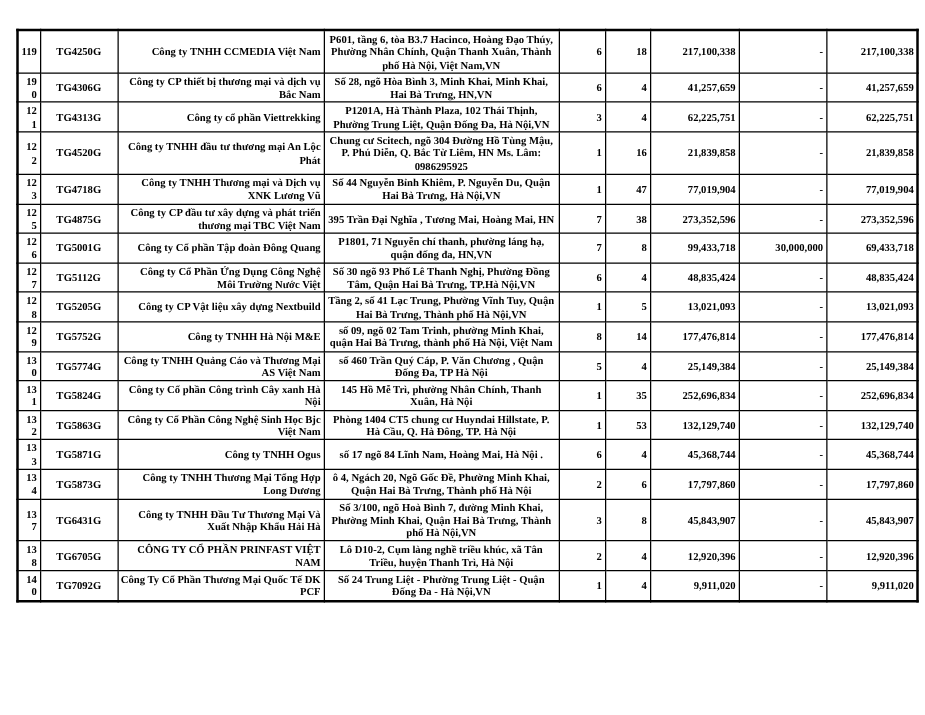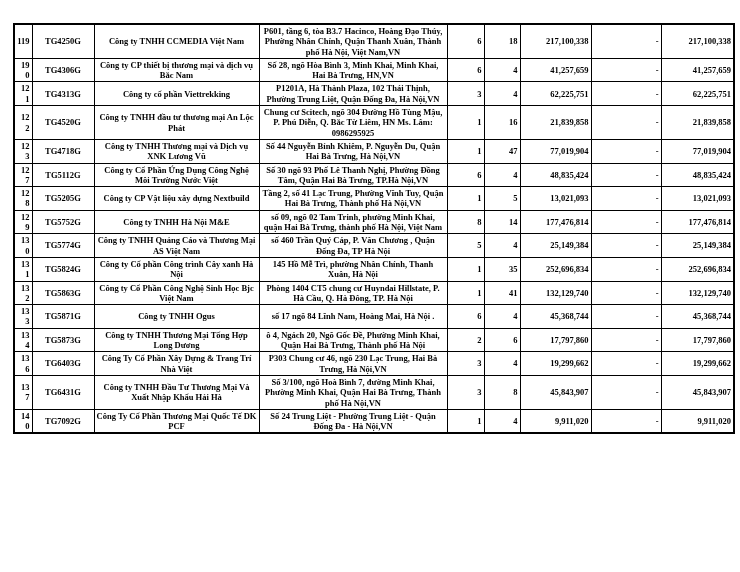--- a/index.html
+++ b/index.html
@@ -32,21 +32,21 @@
     font-size: 8.5px;
     font-weight: bold;
     line-height: 10.3px;
     padding: 1px 2px;
     vertical-align: middle;
     overflow: hidden;
     word-wrap: break-word;
   }
   td.c-no    { text-align: right; padding: 1px 1px; }
   td.c-code  { text-align: center; }
-  td.c-name  { text-align: center; }
+  td.c-name  { text-align: right; }
   td.c-addr  { text-align: center; }
   td.c-num   { text-align: right; padding-right: 3px; }
   td.c-amt   { text-align: right; padding-right: 4px; }
 </style>
 </head>
 <body>
 
 <div id="page">
   <table class="report">
     <colgroup>
@@ -115,21 +115,43 @@
     <td class="c-name">Công ty TNHH Thương mại và Dịch vụ XNK Lương Vũ</td>
     <td class="c-addr">Số 44 Nguyễn Bỉnh Khiêm, P. Nguyễn Du, Quận Hai Bà Trưng, Hà Nội,VN</td>
     <td class="c-num">1</td>
     <td class="c-num">47</td>
     <td class="c-amt">77,019,904</td>
     <td class="c-amt">-</td>
     <td class="c-amt">77,019,904</td>
   </tr>
 
 
-
+  <tr>
+    <td class="c-no">125</td>
+    <td class="c-code">TG4875G</td>
+    <td class="c-name">Công ty CP đầu tư xây dựng và phát triển thương mại TBC Việt Nam</td>
+    <td class="c-addr">395 Trần Đại Nghĩa , Tương Mai, Hoàng Mai, HN</td>
+    <td class="c-num">7</td>
+    <td class="c-num">38</td>
+    <td class="c-amt">273,352,596</td>
+    <td class="c-amt">-</td>
+    <td class="c-amt">273,352,596</td>
+  </tr>
+
+  <tr>
+    <td class="c-no">126</td>
+    <td class="c-code">TG5001G</td>
+    <td class="c-name">Công ty Cổ phần Tập đoàn Đông Quang</td>
+    <td class="c-addr">P1801, 71 Nguyễn chí thanh, phường láng hạ, quận đống đa, HN,VN</td>
+    <td class="c-num">7</td>
+    <td class="c-num">8</td>
+    <td class="c-amt">99,433,718</td>
+    <td class="c-amt">30,000,000</td>
+    <td class="c-amt">69,433,718</td>
+  </tr>
 
   <tr>
     <td class="c-no">127</td>
     <td class="c-code">TG5112G</td>
     <td class="c-name">Công ty Cổ Phần Ứng Dụng Công Nghệ Môi Trường Nước Việt</td>
     <td class="c-addr">Số 30 ngõ 93 Phố Lê Thanh Nghị, Phường Đồng Tâm, Quận Hai Bà Trưng, TP.Hà Nội,VN</td>
     <td class="c-num">6</td>
     <td class="c-num">4</td>
     <td class="c-amt">48,835,424</td>
     <td class="c-amt">-</td>
@@ -183,21 +205,21 @@
     <td class="c-amt">-</td>
     <td class="c-amt">252,696,834</td>
   </tr>
 
   <tr>
     <td class="c-no">132</td>
     <td class="c-code">TG5863G</td>
     <td class="c-name">Công ty Cổ Phần Công Nghệ Sinh Học Bjc Việt Nam</td>
     <td class="c-addr">Phòng 1404 CT5 chung cư Huyndai Hillstate, P. Hà Cầu, Q. Hà Đông, TP. Hà Nội</td>
     <td class="c-num">1</td>
-    <td class="c-num">41</td>
+    <td class="c-num">53</td>
     <td class="c-amt">132,129,740</td>
     <td class="c-amt">-</td>
     <td class="c-amt">132,129,740</td>
   </tr>
 
   <tr>
     <td class="c-no">133</td>
     <td class="c-code">TG5871G</td>
     <td class="c-name">Công ty TNHH Ogus</td>
     <td class="c-addr">số 17 ngõ 84 Lĩnh Nam, Hoàng Mai, Hà Nội .</td>
@@ -214,44 +236,44 @@
     <td class="c-name">Công ty TNHH Thương Mại Tổng Hợp Long Dương</td>
     <td class="c-addr">ô 4, Ngách 20, Ngõ Gốc Đề, Phường Minh Khai, Quận Hai Bà Trưng, Thành phố Hà Nội</td>
     <td class="c-num">2</td>
     <td class="c-num">6</td>
     <td class="c-amt">17,797,860</td>
     <td class="c-amt">-</td>
     <td class="c-amt">17,797,860</td>
   </tr>
 
 
-  <tr>
-    <td class="c-no">136</td>
-    <td class="c-code">TG6403G</td>
-    <td class="c-name">Công Ty Cổ Phần Xây Dựng &amp; Trang Trí Nhà Việt</td>
-    <td class="c-addr">P303 Chung cư 46, ngõ 230 Lạc Trung, Hai Bà Trưng, Hà Nội,VN</td>
-    <td class="c-num">3</td>
-    <td class="c-num">4</td>
-    <td class="c-amt">19,299,662</td>
-    <td class="c-amt">-</td>
-    <td class="c-amt">19,299,662</td>
-  </tr>
 
   <tr>
     <td class="c-no">137</td>
     <td class="c-code">TG6431G</td>
     <td class="c-name">Công ty TNHH Đầu Tư Thương Mại Và Xuất Nhập Khẩu Hải Hà</td>
     <td class="c-addr">Số 3/100, ngõ Hoà Bình 7, đường Minh Khai, Phường Minh Khai, Quận Hai Bà Trưng, Thành phố Hà Nội,VN</td>
     <td class="c-num">3</td>
     <td class="c-num">8</td>
     <td class="c-amt">45,843,907</td>
     <td class="c-amt">-</td>
     <td class="c-amt">45,843,907</td>
   </tr>
 
+  <tr>
+    <td class="c-no">138</td>
+    <td class="c-code">TG6705G</td>
+    <td class="c-name">CÔNG TY CỔ PHẦN PRINFAST VIỆT NAM</td>
+    <td class="c-addr">Lô D10-2, Cụm làng nghề triều khúc, xã Tân Triều, huyện Thanh Trì, Hà Nội</td>
+    <td class="c-num">2</td>
+    <td class="c-num">4</td>
+    <td class="c-amt">12,920,396</td>
+    <td class="c-amt">-</td>
+    <td class="c-amt">12,920,396</td>
+  </tr>
 
 
   <tr>
     <td class="c-no">140</td>
     <td class="c-code">TG7092G</td>
     <td class="c-name">Công Ty Cổ Phần Thương Mại Quốc Tế DK PCF</td>
     <td class="c-addr">Số 24 Trung Liệt - Phường Trung Liệt - Quận Đống Đa - Hà Nội,VN</td>
     <td class="c-num">1</td>
     <td class="c-num">4</td>
     <td class="c-amt">9,911,020</td>

